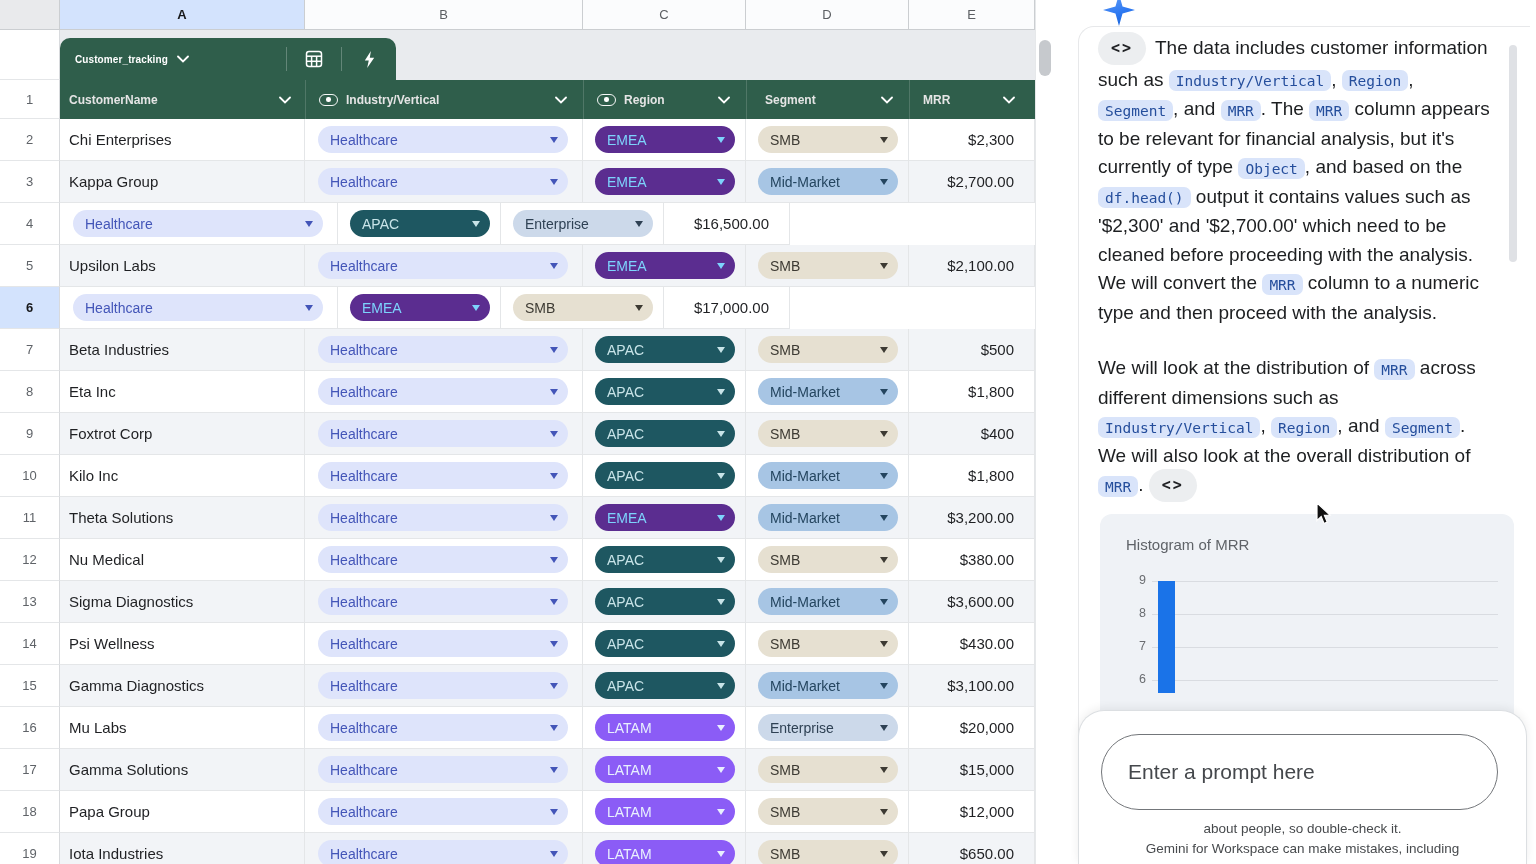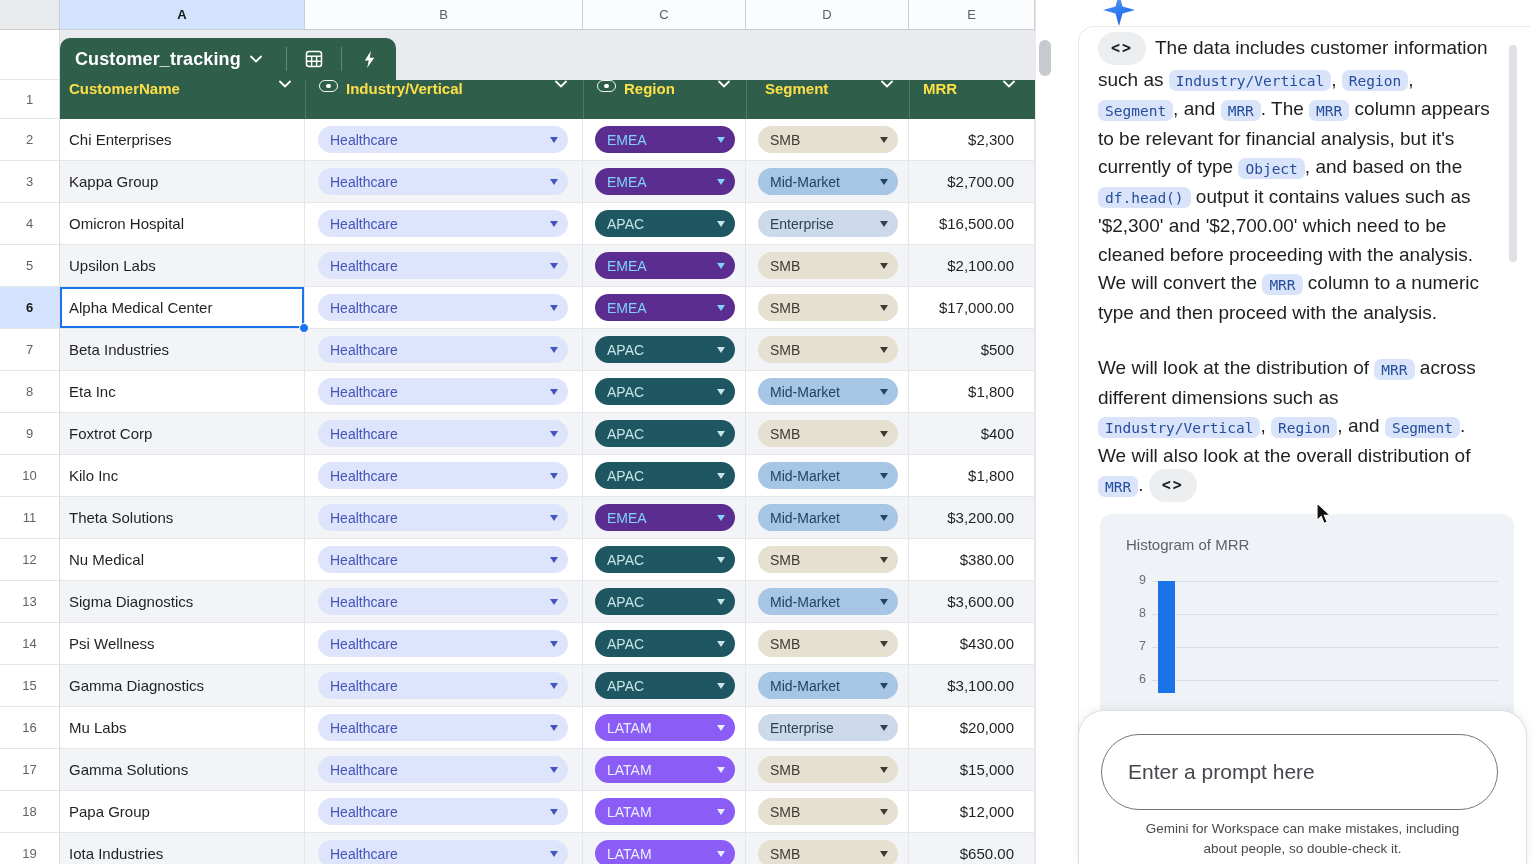--- a/index.html
+++ b/index.html
@@ -14,29 +14,29 @@
 }
 .colhdr{position:absolute;left:0;top:0;height:30px;display:flex;z-index:3}
 .ch{border-right:1px solid #cbced1;border-bottom:1px solid #cbced1;background:#fbfcfd;color:#5b5e62;font-size:13px;display:flex;align-items:center;justify-content:center}
 .ch.corner{width:var(--wRN);background:#e9eaec}
 .ch.la{width:var(--wA)} .ch.lb{width:var(--wB)} .ch.lc{width:var(--wC)} .ch.ld{width:var(--wD)} .ch.le{width:var(--wE)}
 .ch.sel{background:var(--selhdr);color:#17181a;font-weight:700}
 .tabband{position:absolute;left:0;top:30px;height:50px;display:flex;z-index:1}
 .tabband .rnb{width:var(--wRN);background:#fff;border-right:1px solid #d8dadd;border-bottom:1px solid var(--gridline)}
 .tabband .bandbg{width:975px;background:#e9ebee}
 .sheettab{position:absolute;left:60px;top:38px;width:336px;height:42px;background:var(--green);border-radius:10px 10px 0 0;display:flex;align-items:center;color:#fff;z-index:2}
-.sheettab .tname{font-size:18px;font-weight:700;padding-left:15px;letter-spacing:.1px}
+.sheettab .tname{font-size:10px;font-weight:700;padding-left:15px;letter-spacing:.1px}
 .sheettab .chev{margin-left:9px;display:flex}
 .tabdiv{width:1px;height:24px;background:rgba(255,255,255,.25);margin:0 0;align-self:center}
 .tabbtn{width:54px;display:flex;align-items:center;justify-content:center;height:100%}
 .sheettab .sp{flex:1}
 
 .hdrrow{position:absolute;left:0;top:80px;height:39px;display:flex;z-index:2}
 .hdrrow .rn1{width:var(--wRN);background:#fff;border-right:1px solid #d8dadd;border-bottom:1px solid var(--gridline);display:flex;align-items:center;justify-content:center;color:#5f6368;font-size:13px}
-.hcell{background:var(--green);color:#fde047;font-size:15px;font-weight:700;display:flex;align-items:flex-start}
+.hcell{background:var(--green);color:#e5e5e5;font-size:12px;font-weight:700;display:flex;align-items:center}
 .hcell+.hcell{border-left:1px solid rgba(255,255,255,.16)}
 .hA{width:var(--wA);padding:0 14px 0 9px;justify-content:space-between}
 .hB{width:var(--wB);padding:0 16px 0 13px}
 .hC{width:var(--wC);padding:0 16px 0 13px}
 .hD{width:var(--wD);padding:0 16px 0 18px}
 .hE{width:var(--wE);padding:0 20px 0 13px}
 .hlabel{margin-right:6px}
 .hB .hlabel,.hC .hlabel{margin-left:8px}
 .mlauto{margin-left:auto;display:flex}
 .stadium{width:19px;height:12px;border:1.6px solid rgba(255,255,255,.95);border-radius:99px;display:inline-flex;align-items:center;justify-content:center;flex:none}
@@ -211,21 +211,20 @@
           <div class="c cc">
             <div class="chip reg" data-val="EMEA">EMEA<span class="tri"></span></div>
           </div>
           <div class="c cd">
             <div class="chip seg" data-val="Mid-Market">Mid-Market<span class="tri"></span></div>
           </div>
           <div class="c ce">$2,700.00</div>
         </div>
         <div class="srow">
           <div class="c rn">4</div>
-          <div class="c ca">Omicron Hospital</div>
           <div class="c cb">
             <div class="chip ind">Healthcare<span class="tri"></span></div>
           </div>
           <div class="c cc">
             <div class="chip reg" data-val="APAC">APAC<span class="tri"></span></div>
           </div>
           <div class="c cd">
             <div class="chip seg" data-val="Enterprise">Enterprise<span class="tri"></span></div>
           </div>
           <div class="c ce">$16,500.00</div>
@@ -239,21 +238,20 @@
           <div class="c cc">
             <div class="chip reg" data-val="EMEA">EMEA<span class="tri"></span></div>
           </div>
           <div class="c cd">
             <div class="chip seg" data-val="SMB">SMB<span class="tri"></span></div>
           </div>
           <div class="c ce">$2,100.00</div>
         </div>
         <div class="srow">
           <div class="c rn selhl">6</div>
-          <div class="c ca">Alpha Medical Center<div class="selbox"></div><div class="fillhandle"></div></div>
           <div class="c cb">
             <div class="chip ind">Healthcare<span class="tri"></span></div>
           </div>
           <div class="c cc">
             <div class="chip reg" data-val="EMEA">EMEA<span class="tri"></span></div>
           </div>
           <div class="c cd">
             <div class="chip seg" data-val="SMB">SMB<span class="tri"></span></div>
           </div>
           <div class="c ce">$17,000.00</div>
@@ -468,22 +466,22 @@
           <div class="ytick" style="top: 66px;">7</div>
           <div class="gline" style="top: 99px;"></div>
           <div class="ytick" style="top: 99px;">6</div>
           <div class="hbar"></div>
         </div>
     </div>
 
     <div class="promptpanel">
       <input class="promptinput" type="text" placeholder="Enter a prompt here" style="">
       <div class="disclaimer">
+        <div>about people, so double-check it.</div>
         <div>Gemini for Workspace can make mistakes, including</div>
-        <div>about people, so double-check it.</div>
       </div>
     </div>
 
     <div class="sbscroll"></div>
   </div>
 
   <div class="cursor">
     <svg width="18" height="24" viewBox="0 0 18 24">
         <path d="M1 1 L1 18.5 L5.2 14.6 L8 21.5 L11.2 20.1 L8.4 13.4 L14 13 Z" fill="#111" stroke="#fff" stroke-width="1.2"></path>
       </svg>

